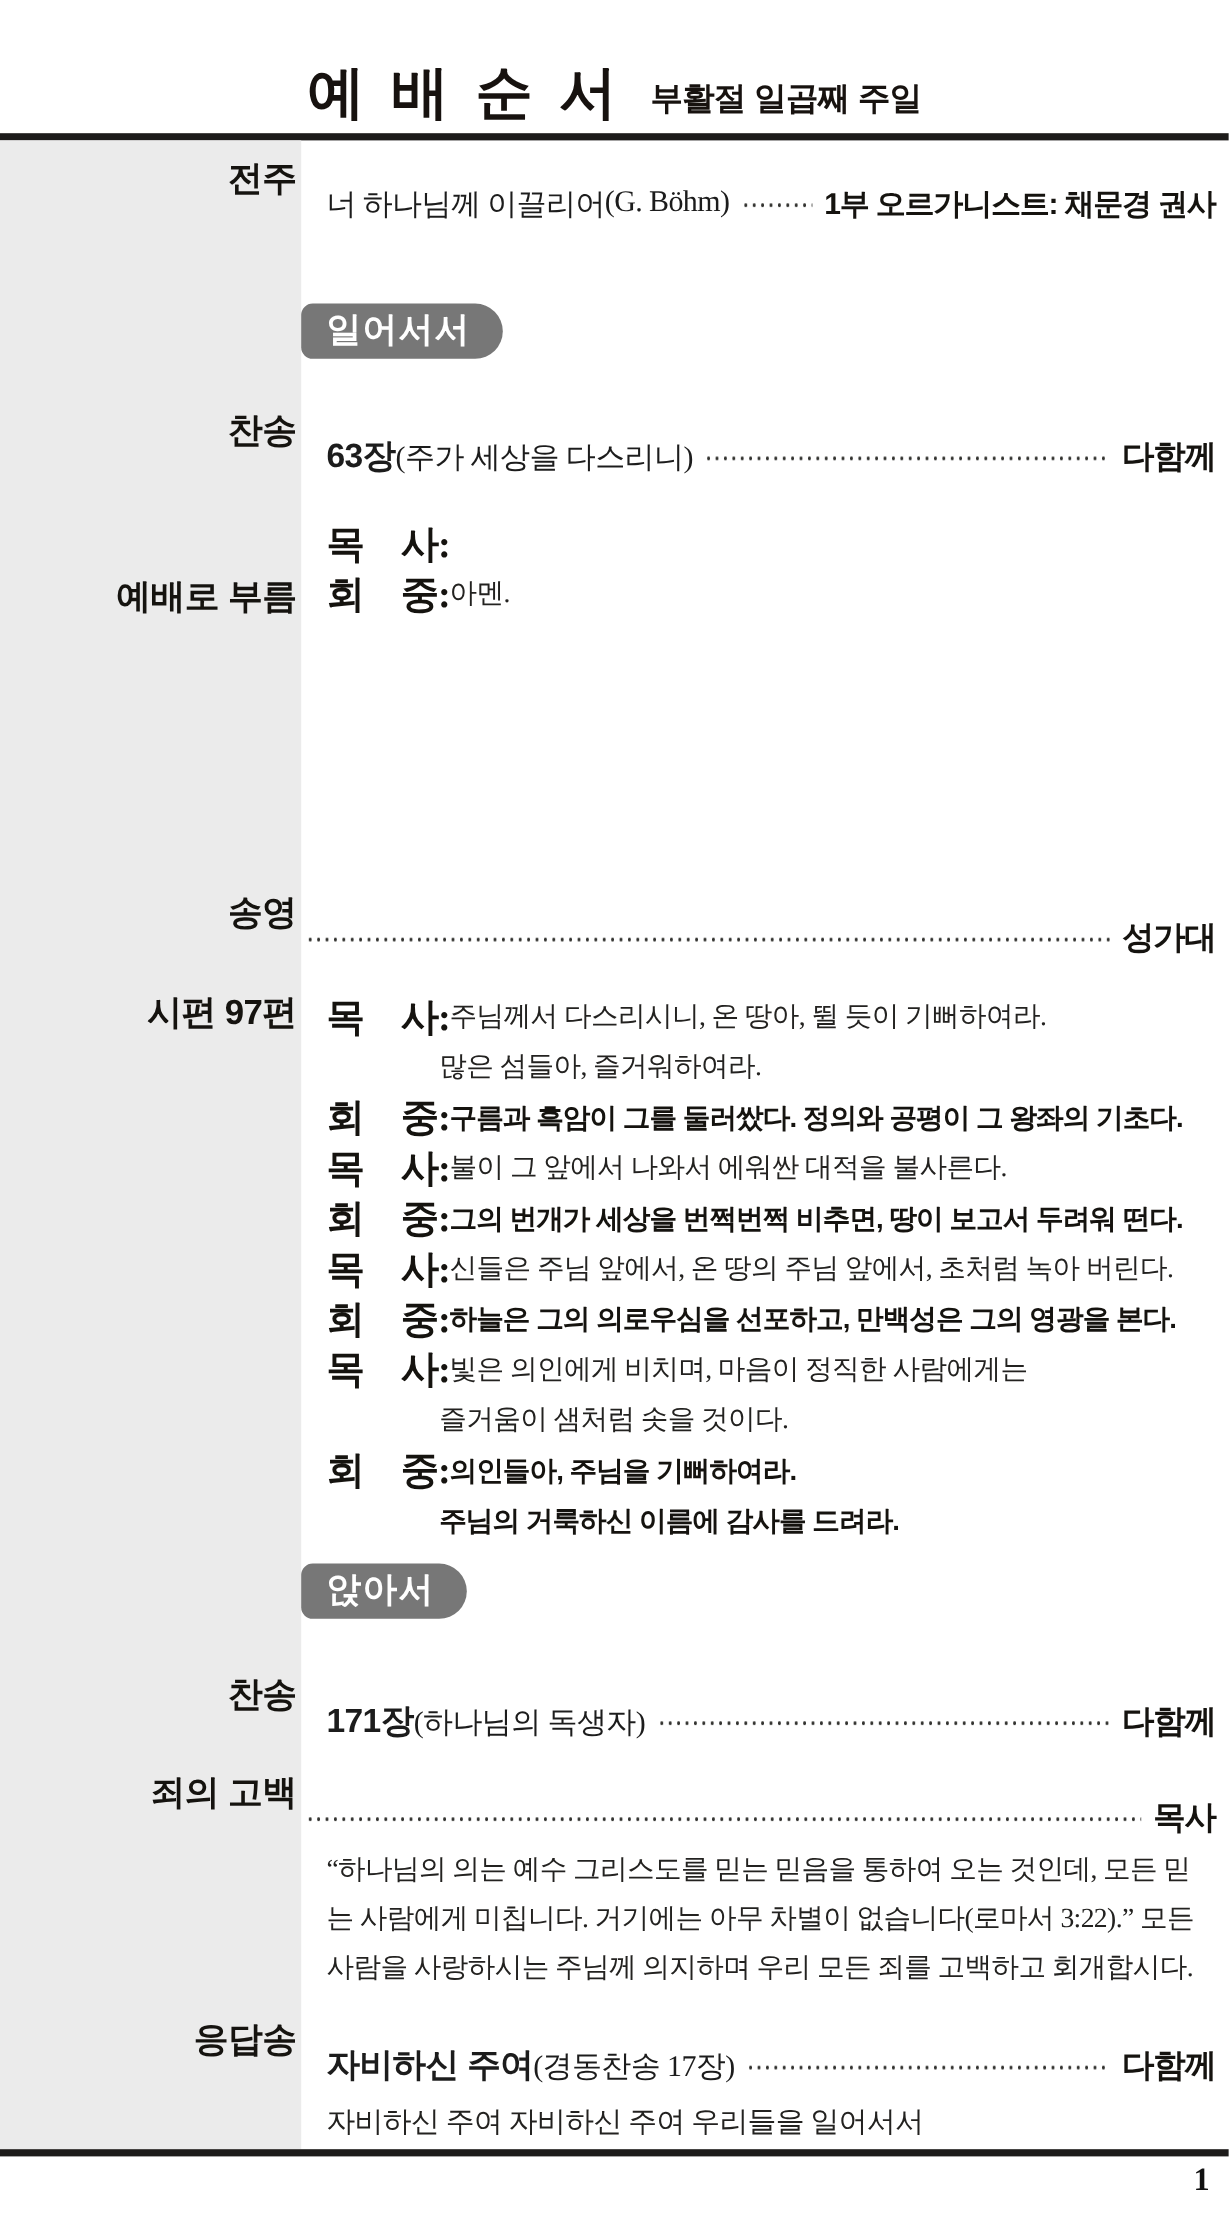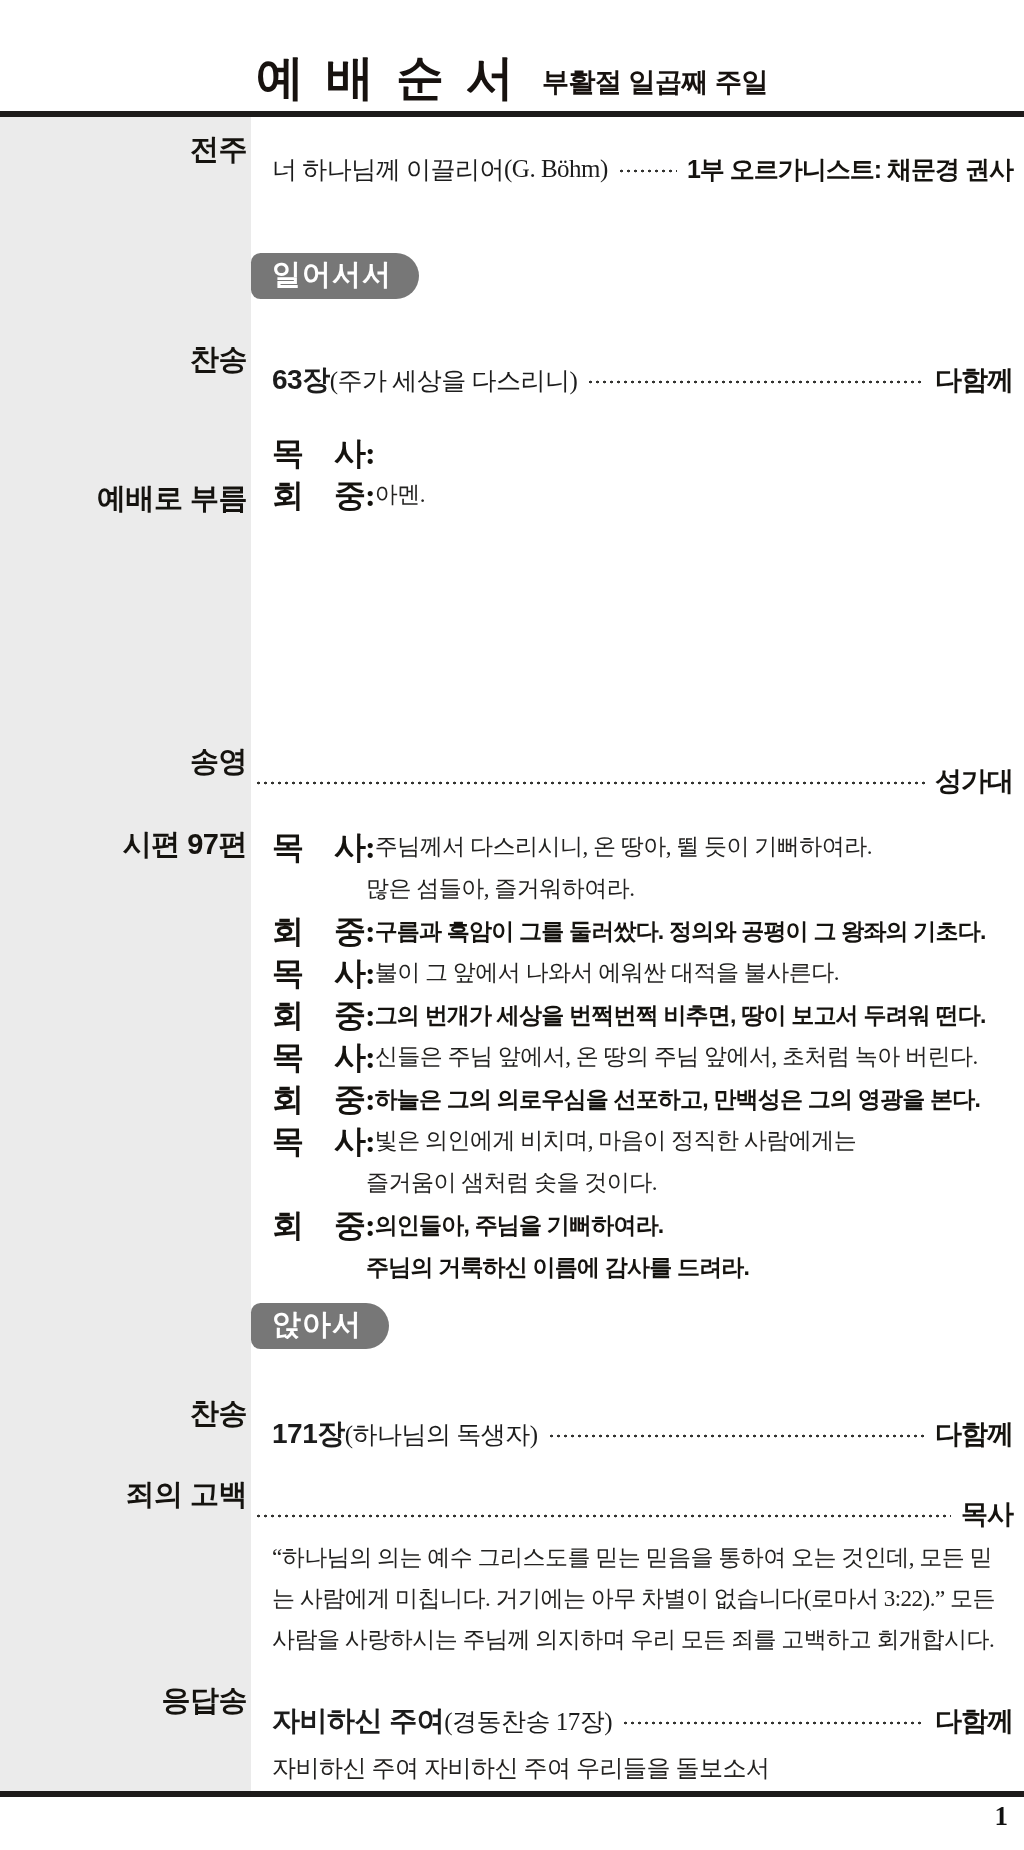--- a/index.html
+++ b/index.html
@@ -248,20 +248,20 @@
 
   <div class="row" id="sec-response">
     <div class="lbl">응답송</div>
     <div class="cnt">
       <div class="songline">
         <span class="num">자비하신 주여</span>
           <span class="note">(경동찬송 17장)</span>
         <span class="leader"></span>
         <span class="performer">다함께</span>
       </div>
-      <div class="lyric">자비하신 주여 자비하신 주여 우리들을 돌보소서</div>
+      <div class="lyric">자비하신 주여 자비하신 주여 우리들을 일어서서</div>
     </div>
   </div>
 
   <div class="rule rule-bottom"></div>
   <div class="pageno">1</div>
 
 </div>
 
 </body></html>

